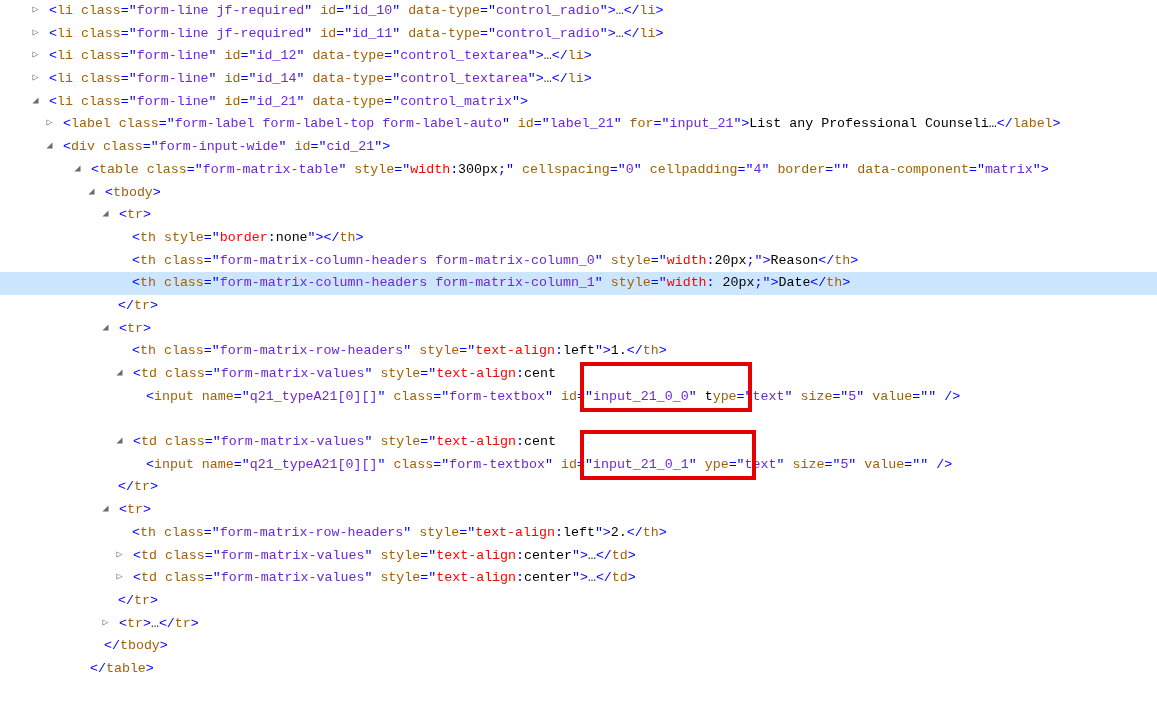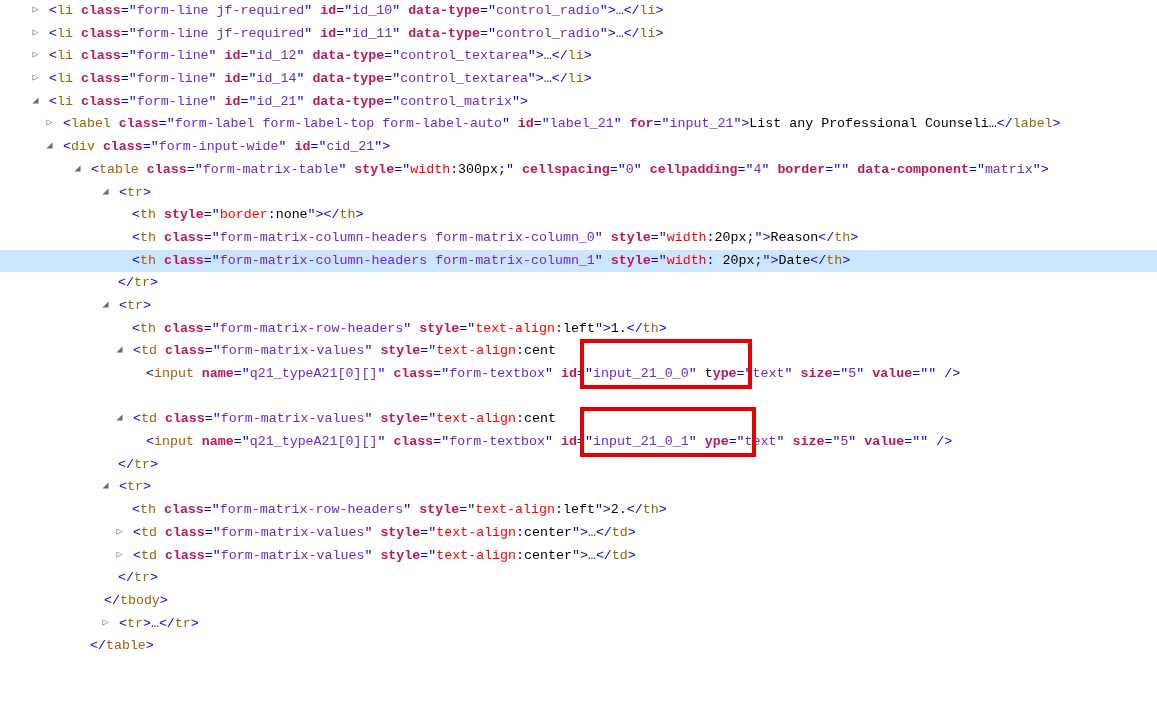--- a/index.html
+++ b/index.html
@@ -31,21 +31,21 @@
   text-align: center;
   color: #6b6b6b;
   font-size: 10px;
   vertical-align: 1px;
   transform: translateY(-1px);
 }
 .sp { display: inline-block; }
 
 .pun   { color: #0000ff; }  
 .tag   { color: #a16207; }  
-.attr  { color: #be185d; font-weight: bold; }  
+.attr  { color: #a16207; }  
 .val   { color: #6d28d9; }  
 .txt   { color: #000000; }  
 .ell   { color: #333333; }  
 
 .cssprop { color: #ff0000; }
 .cssval  { color: #000000; }
 
 .redbox {
   position: absolute;
   border: 4px solid #e60000;
@@ -124,20 +124,25 @@
     <span class="tri">◢</span>
     <span class="pun">&lt;</span><span class="tag">table</span>
     <span class="txt"> </span><span class="attr">class</span><span class="pun">="</span><span class="val">form-matrix-table</span><span class="pun">"</span>
     <span class="txt"> </span><span class="attr">style</span><span class="pun">="</span><span class="cssprop">width</span><span class="pun">:</span><span class="cssval">300px</span><span class="pun">;</span><span class="pun">"</span>
     <span class="txt"> </span><span class="attr">cellspacing</span><span class="pun">="</span><span class="val">0</span><span class="pun">"</span>
     <span class="txt"> </span><span class="attr">cellpadding</span><span class="pun">="</span><span class="val">4</span><span class="pun">"</span>
     <span class="txt"> </span><span class="attr">border</span><span class="pun">="</span><span class="val"></span><span class="pun">"</span>
     <span class="txt"> </span><span class="attr">data-component</span><span class="pun">="</span><span class="val">matrix</span><span class="pun">"</span><span class="pun">&gt;</span>
   </div>
 
+  <div class="line">
+    <span class="sp" style="width:70px"></span>
+    <span class="tri">◢</span>
+    <span class="txt"> </span><span class="pun">&lt;</span><span class="tag">tbody</span><span class="pun">&gt;</span>
+  </div>
 
   <div class="line">
     <span class="sp" style="width:84px"></span>
     <span class="tri">◢</span>
     <span class="txt"> </span><span class="pun">&lt;</span><span class="tag">tr</span><span class="pun">&gt;</span>
   </div>
 
   <div class="line">
     <span class="sp" style="width:116px"></span>
     <span class="pun">&lt;</span><span class="tag">th</span>
@@ -254,28 +259,28 @@
     <span class="txt"> </span><span class="attr">class</span><span class="pun">="</span><span class="val">form-matrix-values</span><span class="pun">"</span>
     <span class="txt"> </span><span class="attr">style</span><span class="pun">="</span><span class="cssprop">text-align</span><span class="pun">:</span><span class="cssval">center</span><span class="pun">"</span><span class="pun">&gt;</span><span class="ell">…</span><span class="pun">&lt;/</span><span class="tag">td</span><span class="pun">&gt;</span>
   </div>
 
   <div class="line">
     <span class="sp" style="width:102px"></span>
     <span class="pun">&lt;/</span><span class="tag">tr</span><span class="pun">&gt;</span>
   </div>
 
   <div class="line">
+    <span class="sp" style="width:84px"></span>
+    <span class="tri">▷</span>
+    <span class="txt"> </span><span class="pun">&lt;</span><span class="tag">tr</span><span class="pun">&gt;</span><span class="ell">…</span><span class="pun">&lt;/</span><span class="tag">tr</span><span class="pun">&gt;</span>
+  </div>
+
+  <div class="line">
     <span class="sp" style="width:88px"></span>
     <span class="pun">&lt;/</span><span class="tag">tbody</span><span class="pun">&gt;</span>
   </div>
 
   <div class="line">
-    <span class="sp" style="width:84px"></span>
-    <span class="tri">▷</span>
-    <span class="txt"> </span><span class="pun">&lt;</span><span class="tag">tr</span><span class="pun">&gt;</span><span class="ell">…</span><span class="pun">&lt;/</span><span class="tag">tr</span><span class="pun">&gt;</span>
-  </div>
-
-  <div class="line">
     <span class="sp" style="width:74px"></span>
     <span class="pun">&lt;/</span><span class="tag">table</span><span class="pun">&gt;</span>
   </div>
 
 </div>
 
 </body></html>

